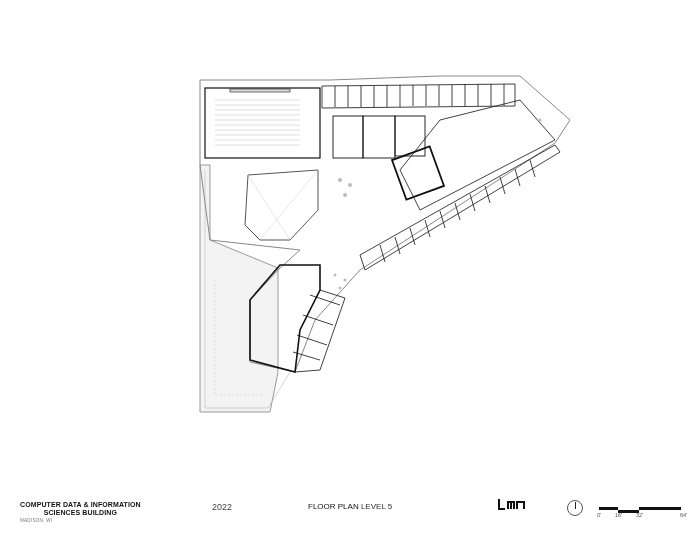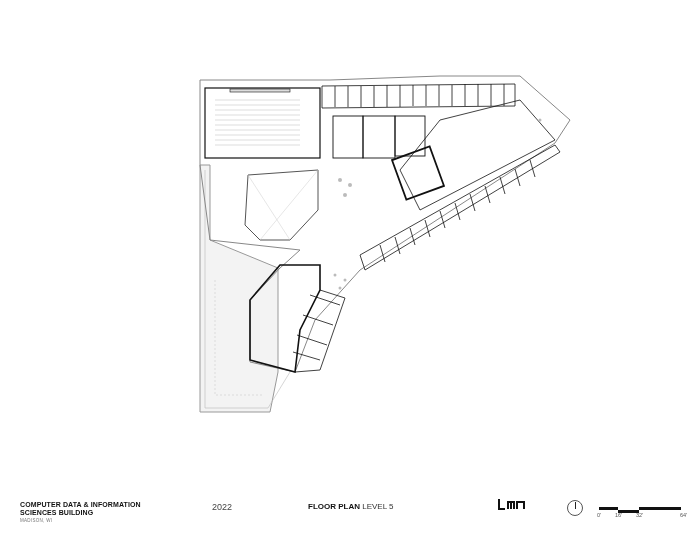--- a/index.html
+++ b/index.html
@@ -1,23 +1,23 @@
 <!DOCTYPE html>
 <html><head>
 <meta charset="utf-8">
 <style>
   html,body{margin:0;padding:0;background:#fff;}
   body{width:700px;height:540px;position:relative;overflow:hidden;font-family:"Liberation Sans",sans-serif;color:#111;}
   #plan{position:absolute;left:0;top:0;width:700px;height:460px;}
-  .tb{position:absolute;}
+  .tb{position:absolute;text-align:center;}
   .proj-title{left:20px;top:501px;font-size:7px;font-weight:bold;line-height:8px;letter-spacing:0.1px;}
   .proj-loc{left:20px;top:518px;font-size:4.5px;color:#777;letter-spacing:0.3px;}
   .year{left:212px;top:502px;font-size:9px;color:#444;}
   .fp{left:308px;top:502px;font-size:8px;}
-  .fp b{font-weight:bold;}
+  .fp b{font-weight:normal;}
   .fp span.lvl{font-weight:normal;color:#333;}
   .logo{left:497px;top:497px;font-size:15px;font-weight:bold;letter-spacing:-0.5px;color:#111;}
   .north{left:567px;top:500px;width:14px;height:14px;border:1px solid #555;border-radius:50%;}
   .north::after{content:"";position:absolute;left:6.5px;top:1px;width:1px;height:7px;background:#222;}
   .scale{left:596px;top:502px;width:100px;height:20px;}
   .scale .lab{position:absolute;top:10px;font-size:5.5px;color:#555;}
 </style>
 </head>
 <body>
 

